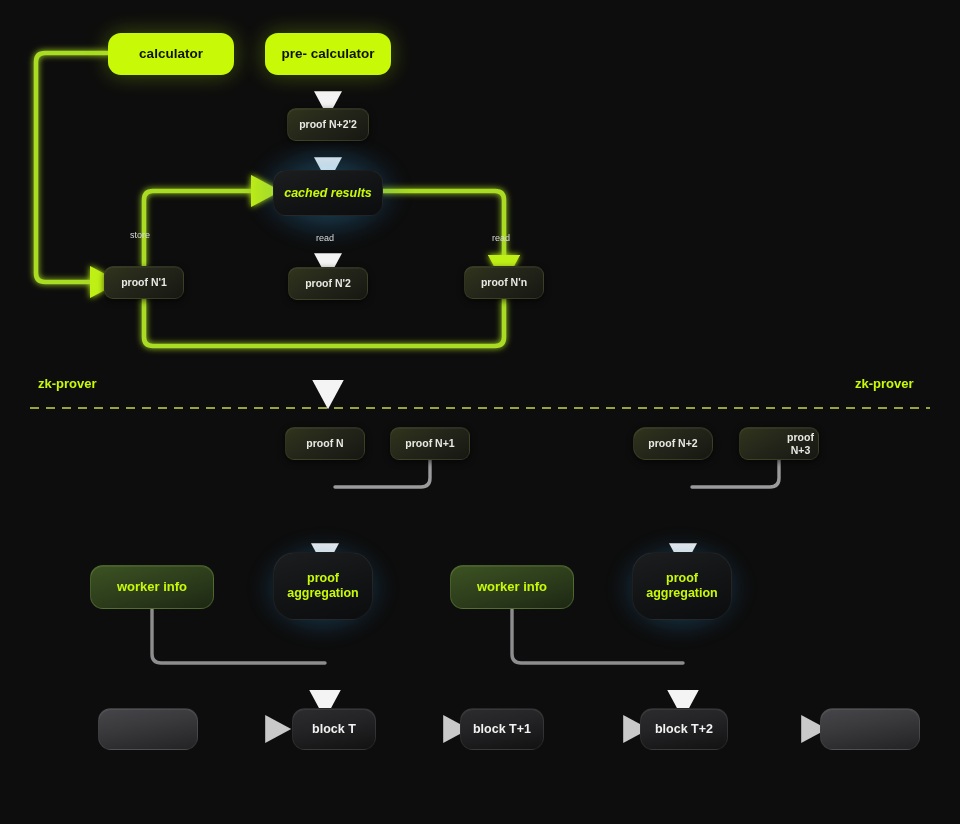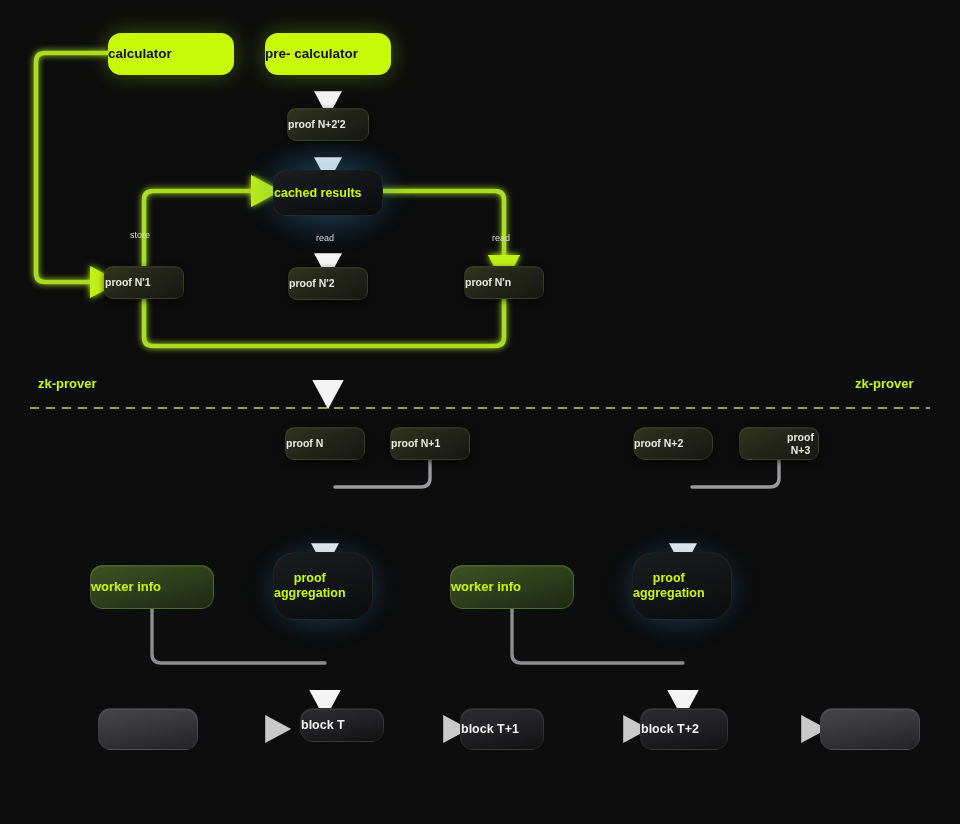--- a/index.html
+++ b/index.html
@@ -8,21 +8,21 @@
     font-family:"Liberation Sans", sans-serif;
     background:#0d0d0d;
   }
   #stage{position:absolute;inset:0;width:960px;height:824px;}
 
   
   #wires{position:absolute;left:0;top:0;width:960px;height:824px;z-index:1;}
 
   
   .node{
-    position:absolute;z-index:3;display:flex;align-items:center;justify-content:flex-start;
+    position:absolute;z-index:3;display:flex;align-items:center;justify-content:center;
     text-align:center;box-sizing:border-box;
   }
   .node span{display:block;line-height:1.18;}
 
   
   .lime{
     background:#c8fa08;color:#101405;font-weight:bold;font-size:13.5px;
     border-radius:13px;
     box-shadow:0 0 22px rgba(190,245,10,.30);
   }
@@ -160,21 +160,21 @@
   </div>
 
   <div class="node lime" style="left:265px;top:33px;width:126px;height:42px;">
     <span>pre- calculator</span>
   </div>
 
   <div class="node chip" style="left:287px;top:108px;width:82px;height:33px;">
     <span>proof N+2'2</span>
   </div>
 
-  <div class="node glowdark" style="left:273px;top:170px;width:110px;height:46px;border-radius:13px;">
+  <div class="node glowdark" style="left:273px;top:170px;width:110px;height:46px;border-radius:13px;font-style:italic;">
     <span>cached results</span>
   </div>
 
   <div class="node chip" style="left:104px;top:266px;width:80px;height:33px;">
     <span>proof N'1</span>
   </div>
   <div class="node chip" style="left:288px;top:267px;width:80px;height:33px;">
     <span>proof N'2</span>
   </div>
   <div class="node chip" style="left:464px;top:266px;width:80px;height:33px;">
@@ -217,21 +217,21 @@
   <div class="node glowdark" style="left:632px;top:552px;width:100px;height:68px;">
     <div>
       <span>proof</span>
       <span>aggregation</span>
     </div>
   </div>
 
   <div class="node block empty" style="left:98px;top:708px;width:100px;height:42px;">
     <span></span>
   </div>
-  <div class="node block" style="left:300px;top:708px;width:84px;height:34px;">
+  <div class="node block" style="left:292px;top:708px;width:84px;height:42px;">
     <span>block T</span>
   </div>
   <div class="node block" style="left:460px;top:708px;width:84px;height:42px;">
     <span>block T+1</span>
   </div>
   <div class="node block" style="left:640px;top:708px;width:88px;height:42px;">
     <span>block T+2</span>
   </div>
   <div class="node block empty" style="left:820px;top:708px;width:100px;height:42px;">
     <span></span>

